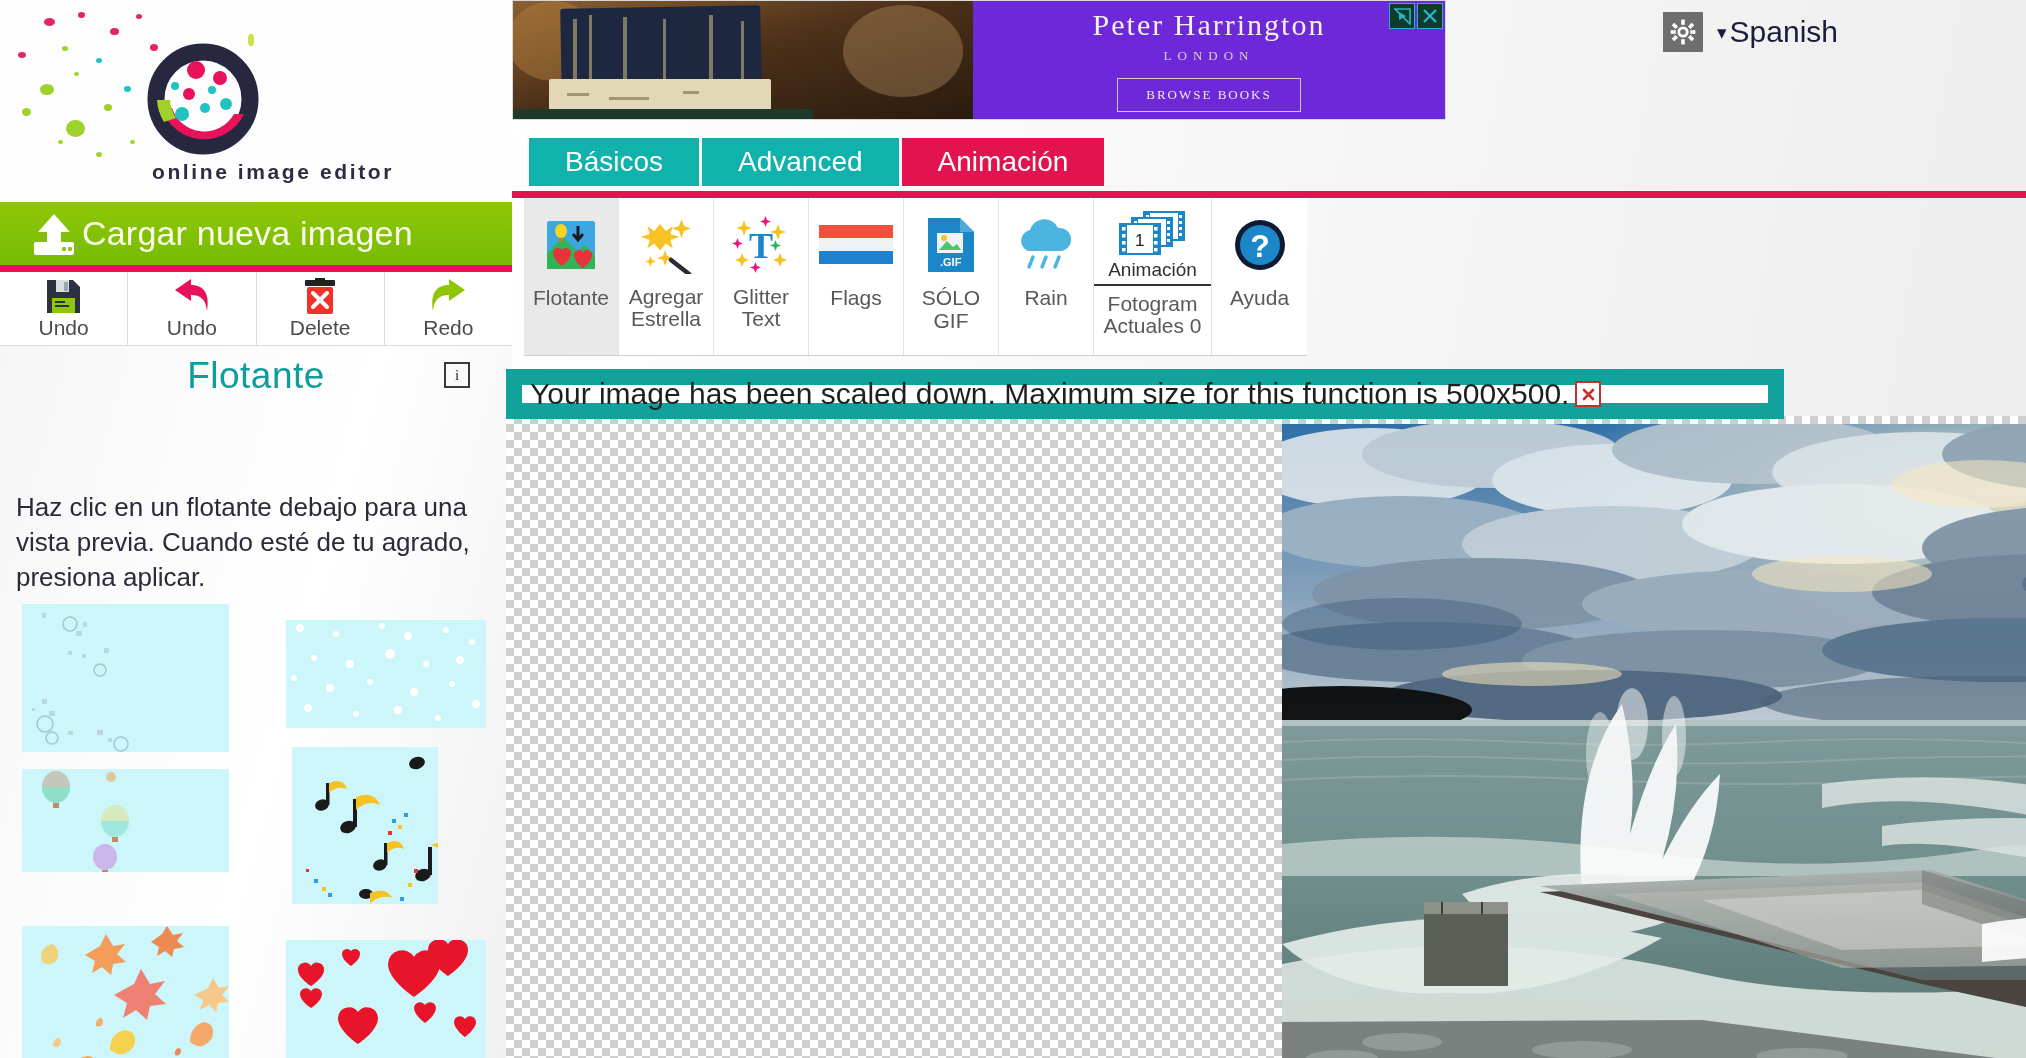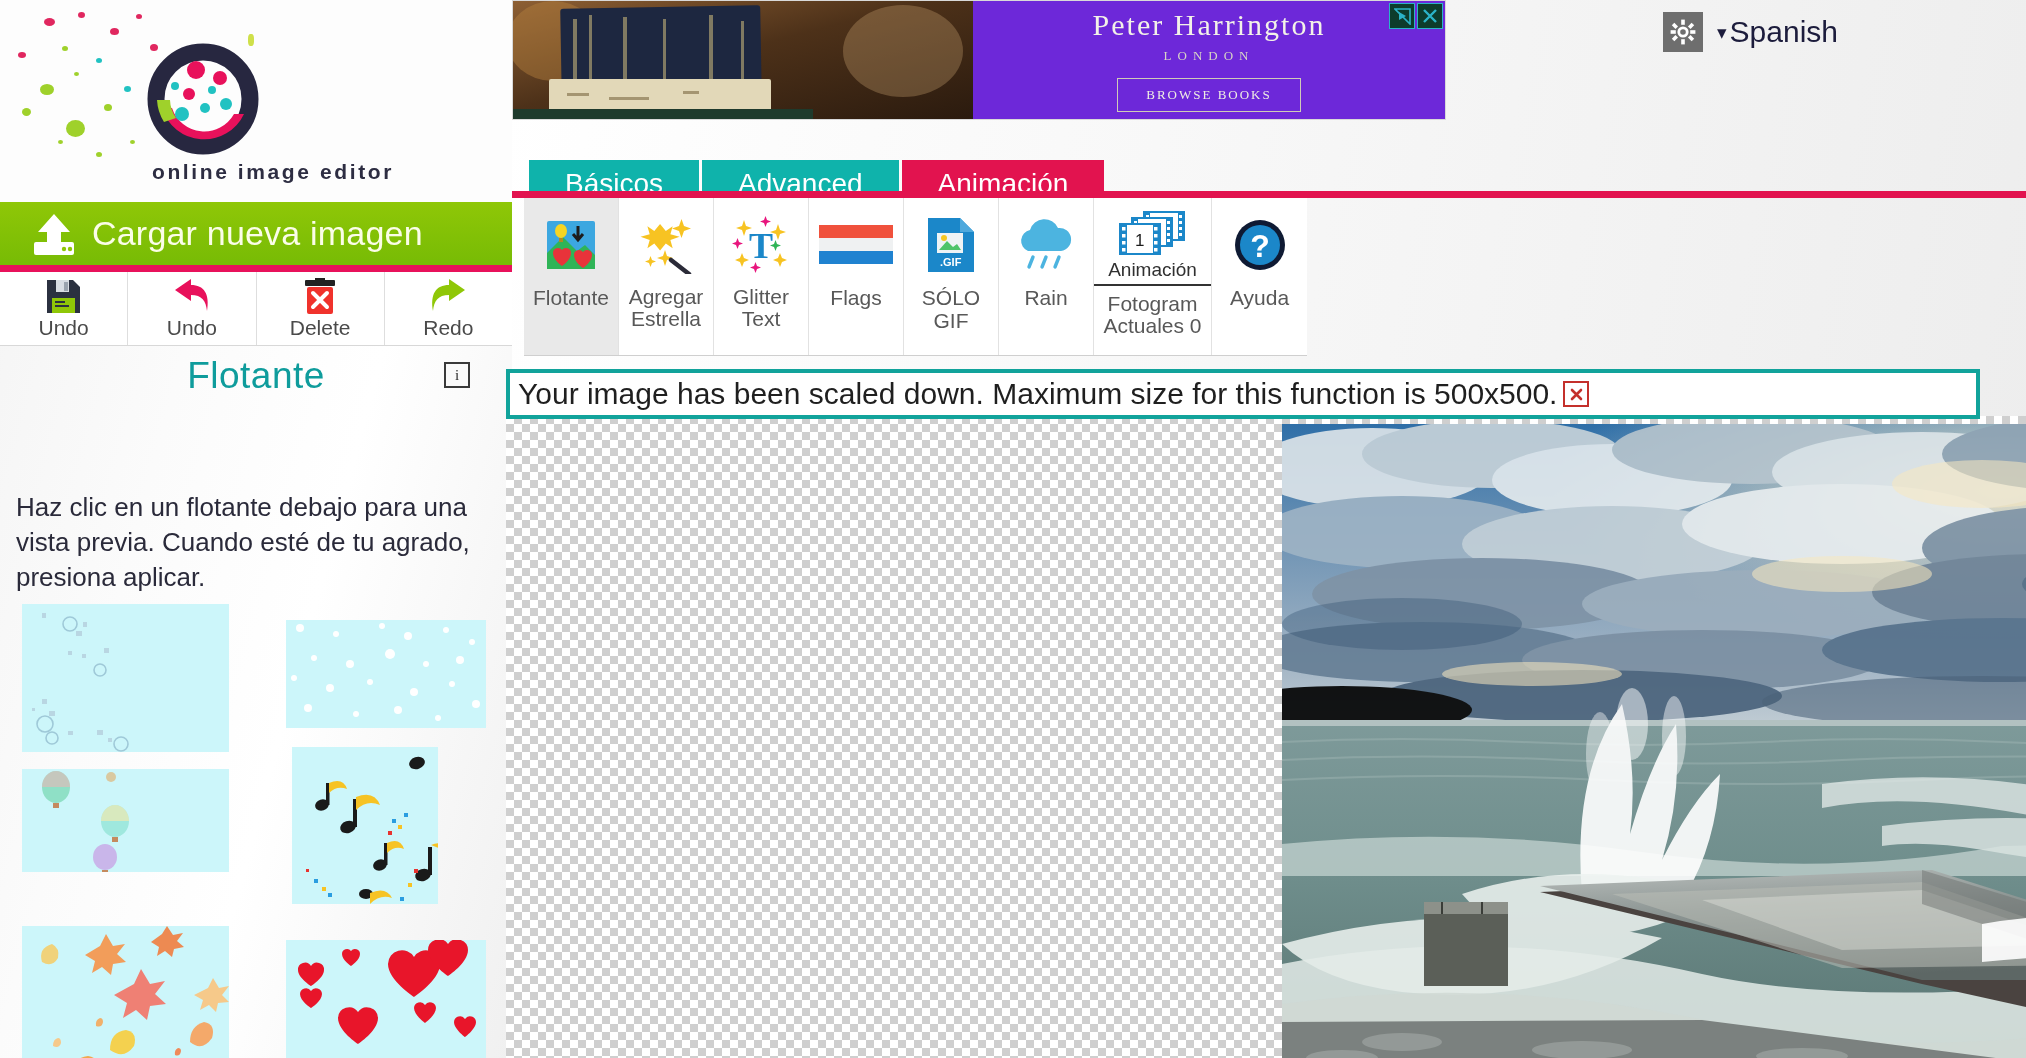--- a/index.html
+++ b/index.html
@@ -36,21 +36,21 @@
     font-size: 21px; letter-spacing: 2.6px; color: #2d2d42; font-weight: 700;
   }
 
   #upload-btn {
     position:absolute; left:0; top: 202px; width: 512px; height: 63px;
     background: linear-gradient(180deg,#8fc707 0%, #77bb05 100%);
     display:flex; align-items:center; cursor:pointer;
   }
   #upload-icon { width: 56px; margin-left: 26px; display:flex; align-items:center; justify-content:center; }
   #upload-label {
-    font-size: 34px; color: #fbfde8; margin-left: 10px; letter-spacing:.2px;
+    font-size: 34px; color: #fbfde8; letter-spacing:.2px;
   }
   #upload-underline {
     position:absolute; left:0; top: 265px; width: 512px; height: 7px; background:#e8115b;
   }
 
   
   #tool-row {
     position:absolute; left:0; top: 272px; width: 512px; height: 74px;
     display:flex; background:#fff; border-bottom:1px solid #d8d8d8;
   }
@@ -120,21 +120,21 @@
   #lang-area {
     position:absolute; right: 188px; top: 12px; display:flex; align-items:center; gap: 14px;
   }
   #gear-btn {
     width: 40px; height: 40px; background:#6e6e6e; display:flex; align-items:center; justify-content:center; cursor:pointer;
   }
   #lang-sel { font-size: 30px; color:#1c1c3c; cursor:pointer; display:flex; align-items:center; }
   #lang-caret { font-size:19px; margin-right:3px; color:#1c1c3c; }
 
   
-  #tabs { position:absolute; left: 17px; top: 160px; display:flex; gap: 3px; }
+  #tabs { position:absolute; left: 17px; top: 138px; display:flex; gap: 3px; }
   .tab {
     height: 48px; padding: 0 36px; display:flex; align-items:center; justify-content:center;
     font-size: 28px; color:#ffffff; cursor:pointer; background:#0fb3ab;
   }
   .tab.active { background:#e2134f; }
   #tab-underline {
     position:absolute; left:0; top: 191px; width: 100%; height: 7px; background:#e2134f;
   }
 
   
@@ -154,22 +154,22 @@
     font-size: 21px; color:#585858; text-align:center; line-height:23px; margin-top:4px;
   }
   .tb-cell.frames { width: 118px; }
   .tb-cell.frames .tb-ico { height: 52px; }
   #frames-top-lbl { font-size:19px; color:#303030; text-align:center; line-height:20px; }
   #frames-divider { width: 100%; height:2px; background:#333; margin: 4px 0 3px; }
   .tb-lbl.two { line-height: 22px; }
 
   
   #notice {
-    position:absolute; left: -6px; top: 369px; width: 1474px; height: 50px;
-    background:#11a39b; display:flex; align-items:center; padding: 4px;
+    position:absolute; left: -6px; top: 369px; width: 1278px; height: 50px;
+    background:#11a39b; display:flex; align-items:center; padding: 16px;
     z-index: 6;
     text-align: center;
   }
   #notice-inner {
     flex:1; height: 100%; background:#ffffff; display:flex; align-items:center;
     padding-left: 8px; padding-right: 4px;
   }
   #notice-text { font-size: 30px; color:#1f1f1f; white-space:nowrap; }
   #notice-close {
     width: 26px; height: 26px; background:#ffffff; border:2px solid #c4302b;

